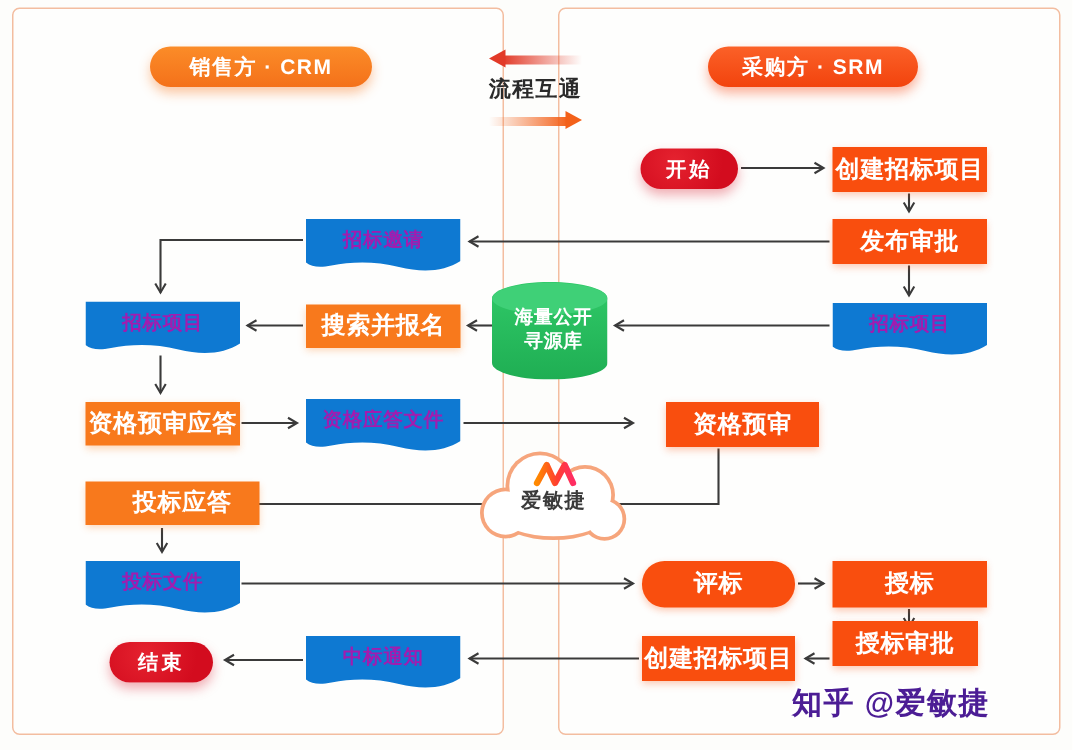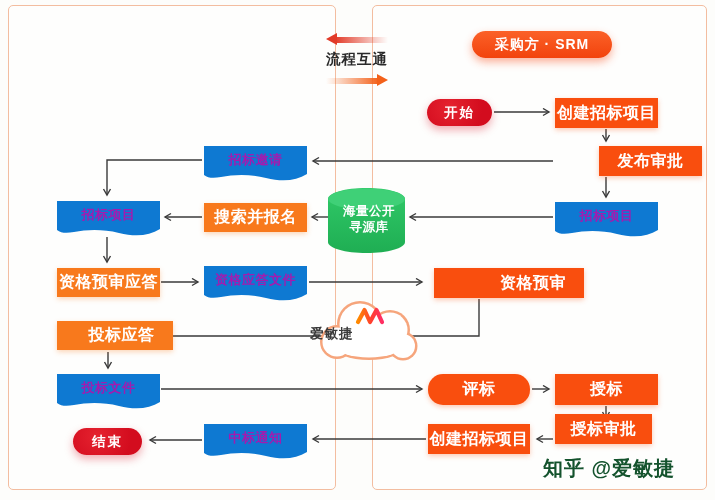--- a/index.html
+++ b/index.html
@@ -57,21 +57,21 @@
   #cylinder{position:absolute;left:328px;top:188px;width:82px;height:65px;z-index:2;}
   .cyl-text{
     position:absolute;left:0;top:15px;width:100%;
     display:flex;flex-direction:column;align-items:center;
     color:#fff;font-size:12.5px;font-weight:bold;line-height:16px;letter-spacing:.5px;
   }
 
   #cloud{position:absolute;left:310px;top:293px;width:118px;height:78px;z-index:4;}
   #cloud-logo{position:absolute;left:45px;top:14px;}
   #cloud-brand{
-    position:absolute;left:0;top:32px;width:100%;text-align:left;
+    position:absolute;left:0;top:32px;width:100%;text-align:center;
     color:#3a3a3a;font-size:13.5px;font-weight:bold;letter-spacing:1px;
   }
 
   #interchange-label{
     position:absolute;left:317px;top:50px;width:80px;text-align:center;z-index:3;
     color:#2a2a2a;font-size:14.5px;font-weight:bold;letter-spacing:1px;
   }
   .flow-arrow{position:absolute;width:62px;height:13px;z-index:3;}
   #flow-arrow-left{left:326px;top:33px;}
   #flow-arrow-left .bar{
@@ -88,22 +88,22 @@
     position:absolute;left:0;top:3.5px;width:53px;height:6px;
     background:linear-gradient(270deg,#f3611a,rgba(250,160,90,0));
   }
   #flow-arrow-right .head{
     position:absolute;right:0;top:0;width:0;height:0;
     border-top:6.5px solid transparent;border-bottom:6.5px solid transparent;
     border-left:11px solid #f3611a;
   }
 
   #watermark{
-    position:absolute;left:543px;top:455px;z-index:5;
-    color:#14532d;font-size:20px;font-weight:600;letter-spacing:1px;
+    position:absolute;left:528px;top:455px;z-index:5;
+    color:#4c1d95;font-size:20px;font-weight:600;letter-spacing:1px;
     text-shadow:1px 1px 0 #ffffff,-1px -1px 0 rgba(255,255,255,.9),0 0 2px #ffffff;
   }
 </style>
 </head>
 <body>
 
 <div id="stage">
 
   <div class="panel" id="panel-left"></div>
   <div class="panel" id="panel-right"></div>
@@ -130,42 +130,43 @@
       <path d="M108,352 V368" marker-end="url(#ah)"></path>
       <path d="M161,389 H422" marker-end="url(#ah)"></path>
       <path d="M532,389 H549" marker-end="url(#ah)"></path>
       <path d="M606,406 V418" marker-end="url(#ah)"></path>
       <path d="M553,439 H537" marker-end="url(#ah)"></path>
       <path d="M426,439 H313" marker-end="url(#ah)"></path>
       <path d="M202,440 H150" marker-end="url(#ah)"></path>
     </g>
   </svg>
 
+  <div class="header-pill" id="pill-crm">销售方 · CRM</div>
   <div class="header-pill" id="pill-srm">采购方 · SRM</div>
 
   <div class="flow-arrow" id="flow-arrow-left">
     <div class="bar"></div>
       <div class="head"></div>
   </div>
   <div id="interchange-label">流程互通</div>
   <div class="flow-arrow" id="flow-arrow-right">
     <div class="bar"></div>
       <div class="head"></div>
   </div>
 
   <div class="pillnode" style="left:427px;top:99px;width:65px;">开始</div>
   <div class="rect o-right" style="left:555px;top:98px;width:103px;">创建招标项目</div>
-  <div class="rect o-right" style="left:555px;top:146px;width:103px;margin-left:44px;">发布审批</div>
+  <div class="rect o-right" style="left:555px;top:146px;width:103px;">发布审批</div>
   <div class="doc" style="left:555px;top:202px;">
     <svg width="103" height="38" viewBox="0 0 103 38">
         <path d="M0,0 H103 V28 C92,35 78,36 62,32 C46,28 30,28.5 17,31 C9,32.5 4,32 0,29 Z" fill="#0e79d2"></path>
       </svg>
     <span class="doc-label">招标项目</span>
   </div>
-  <div class="rect o-right" style="left:434px;top:268px;width:102px;padding-left:48px;">资格预审</div>
+  <div class="rect o-right" style="left:444px;top:268px;width:102px;">资格预审</div>
   <div class="rect o-right" style="left:428px;top:374px;width:102px;height:31px;border-radius:15px;">评标</div>
   <div class="rect o-right" style="left:555px;top:374px;width:103px;height:31px;">授标</div>
   <div class="rect o-right" style="left:555px;top:414px;width:97px;">授标审批</div>
   <div class="rect o-right" style="left:428px;top:424px;width:102px;">创建招标项目</div>
 
   <div class="doc" style="left:204px;top:146px;">
     <svg width="103" height="38" viewBox="0 0 103 38">
         <path d="M0,0 H103 V28 C92,35 78,36 62,32 C46,28 30,28.5 17,31 C9,32.5 4,32 0,29 Z" fill="#0e79d2"></path>
       </svg>
     <span class="doc-label">招标邀请</span>

